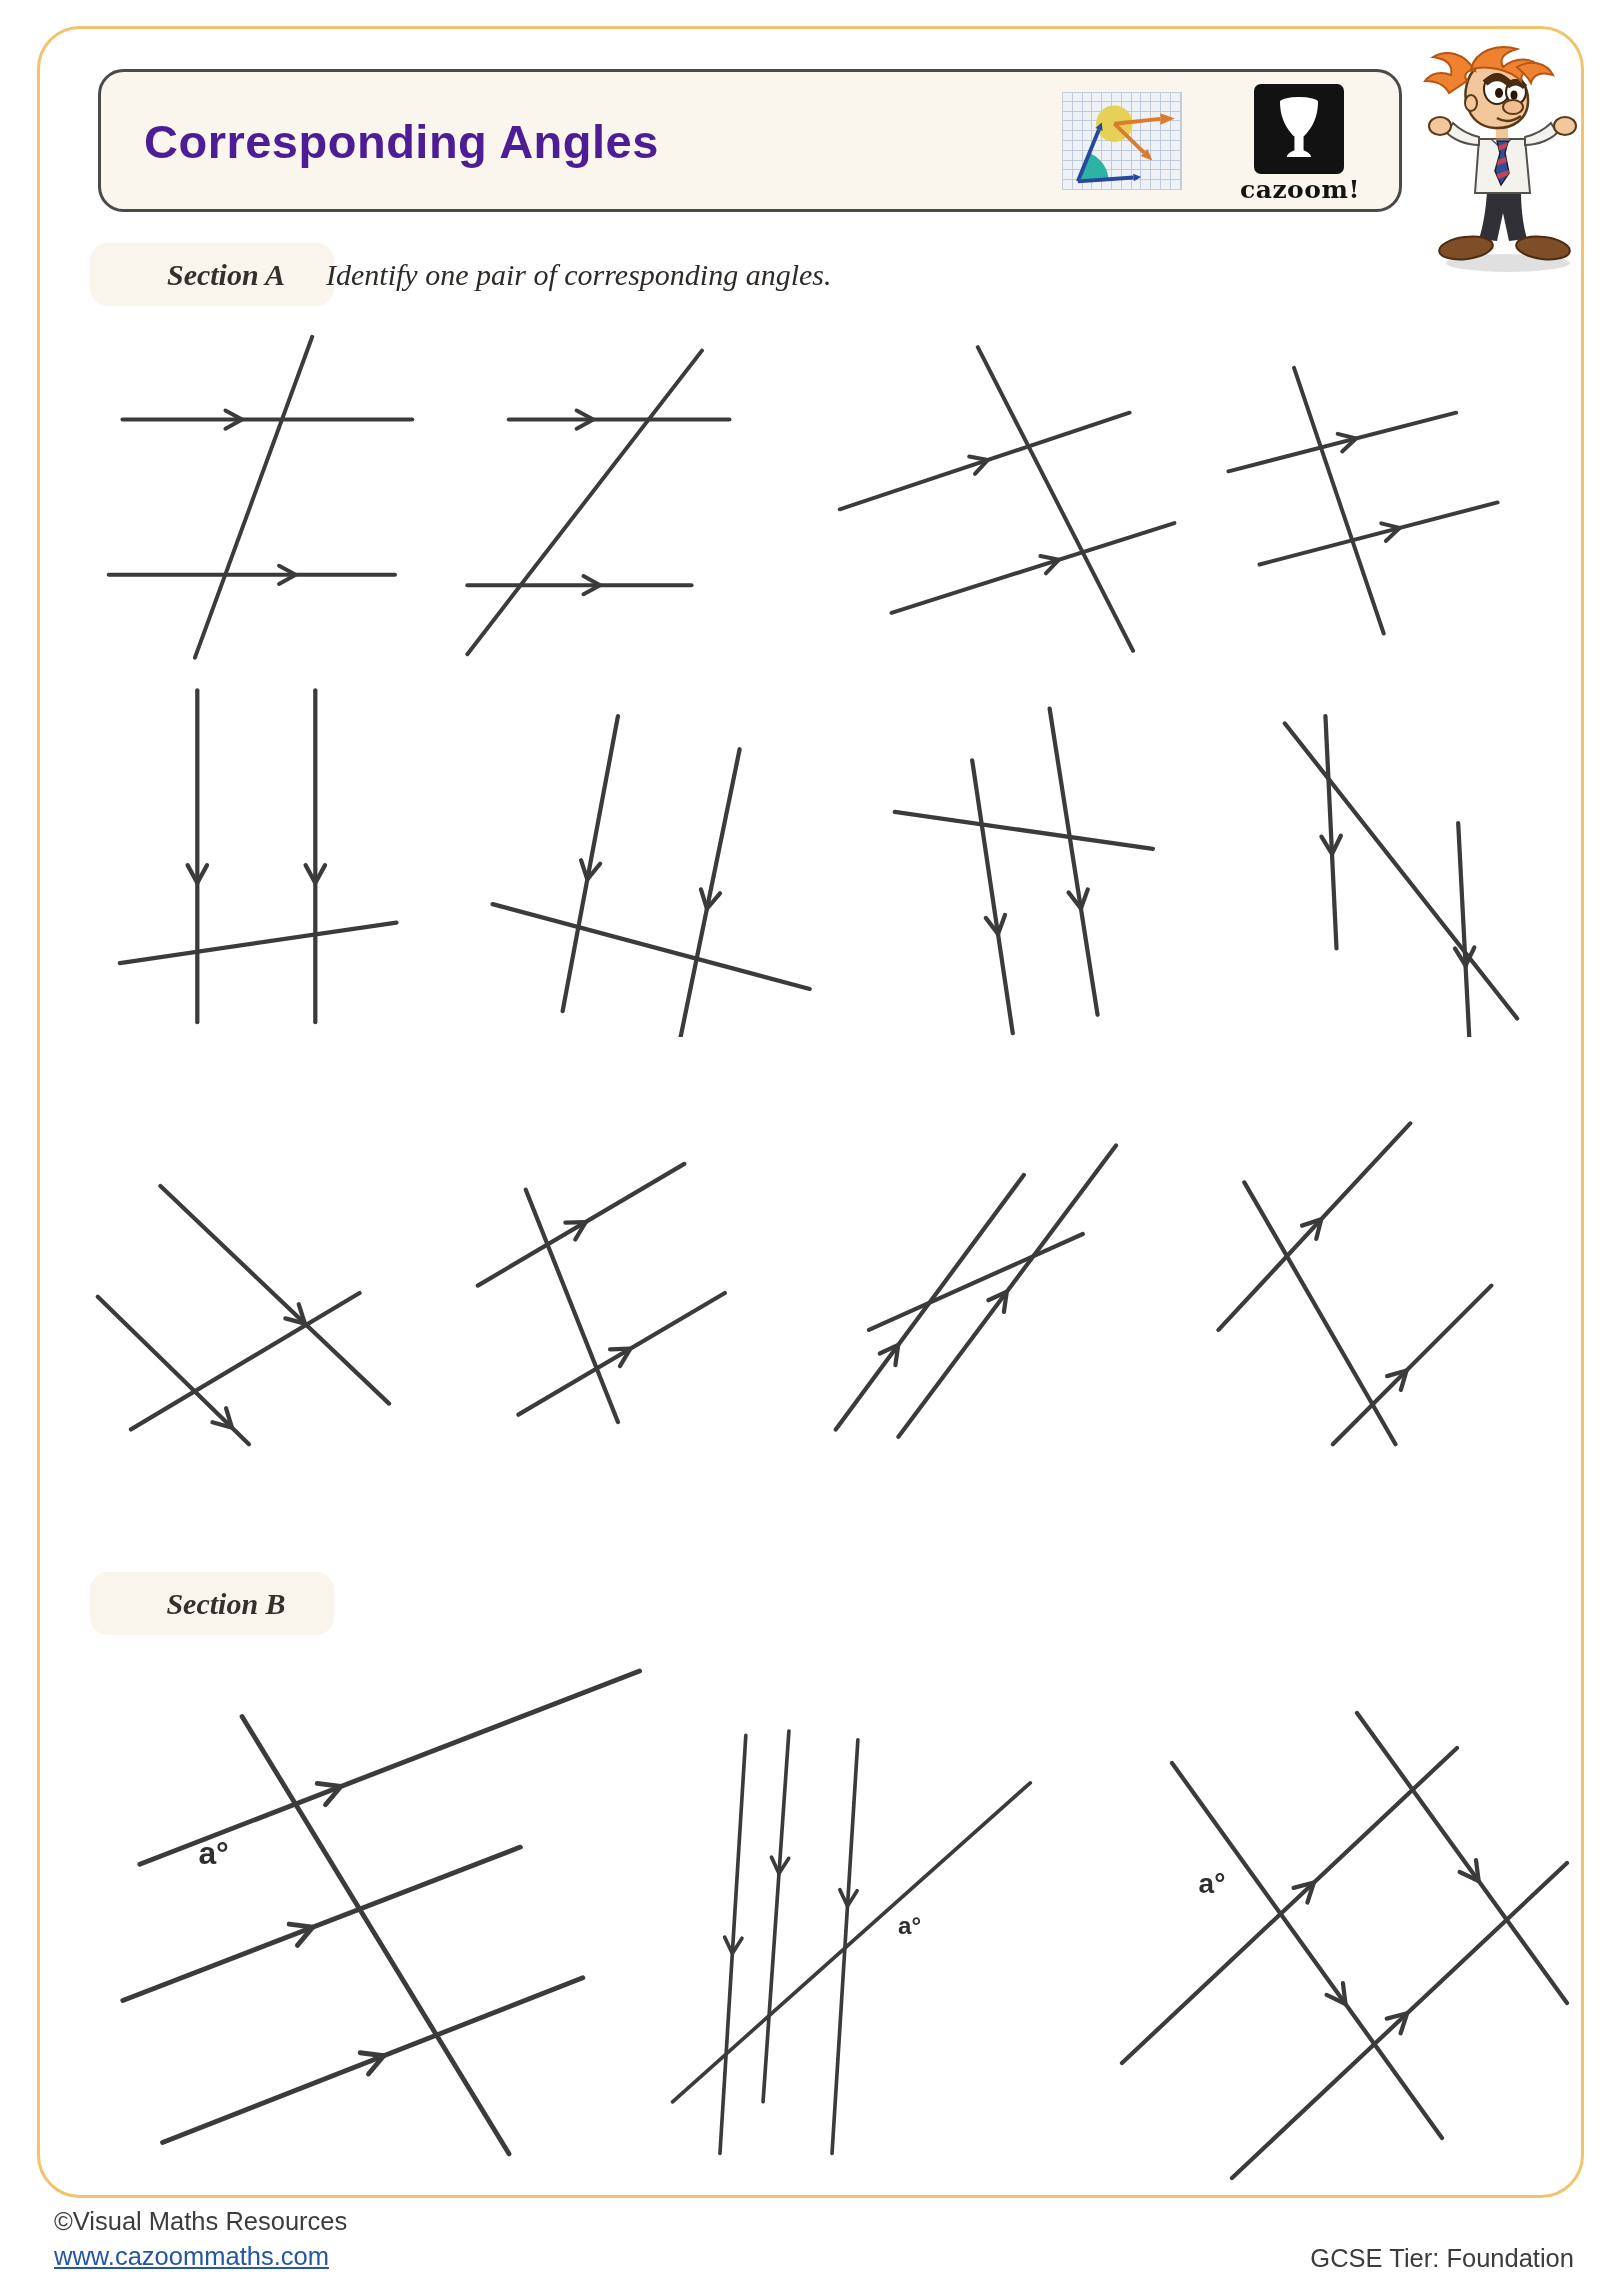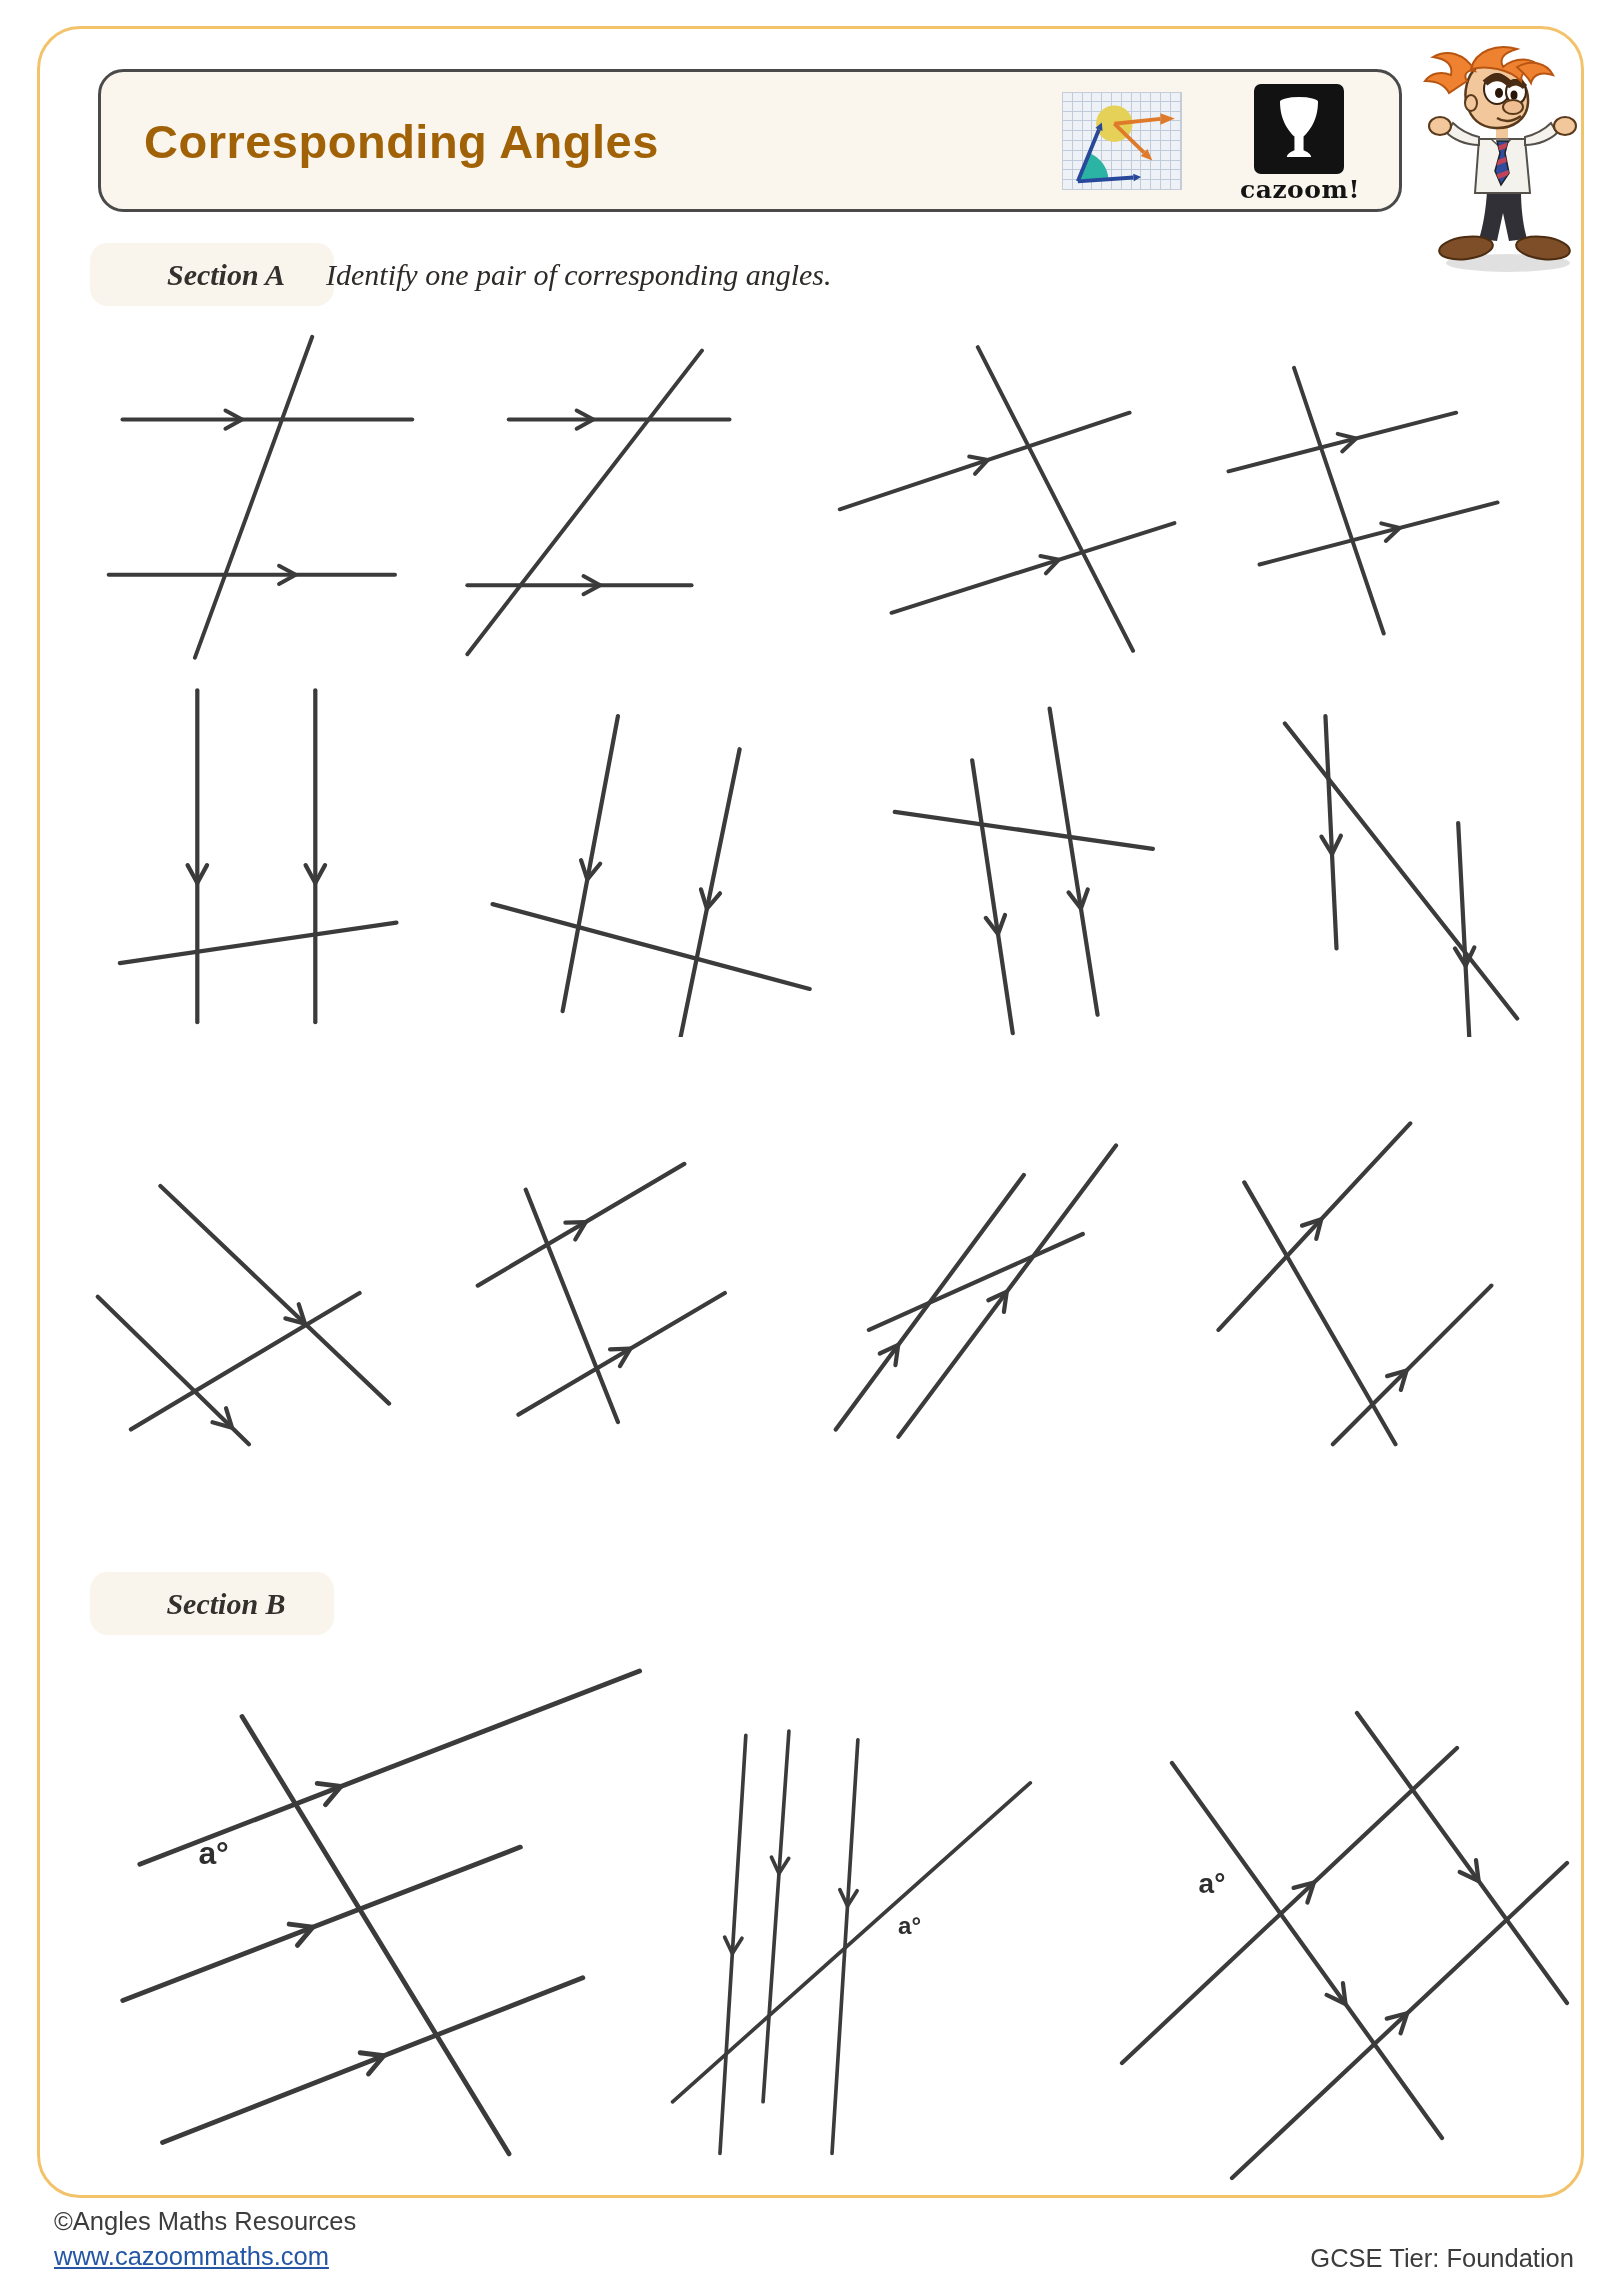--- a/index.html
+++ b/index.html
@@ -4,21 +4,21 @@
 <style>
   html,body{margin:0;padding:0;background:#ffffff;}
   .canvas{position:relative;width:1621px;height:2293px;background:#ffffff;overflow:hidden;
           font-family:"Liberation Sans",sans-serif;}
   .page-border{position:absolute;left:37px;top:25.5px;width:1547px;height:2172px;
                border:3.9px solid #F2C36B;border-radius:43px;box-sizing:border-box;background:#fff;}
   
   .title-box{position:absolute;left:98px;top:69px;width:1304px;height:143px;background:#FAF6EE;
              border:3.9px solid #4A4A4A;border-radius:25.5px;box-sizing:border-box;z-index:2;}
   .page-title{position:absolute;left:43px;top:50%;transform:translateY(-50%);font-size:47px;
-              font-weight:bold;color:#a16207;letter-spacing:0.5px;margin:0;white-space:nowrap;}
+              font-weight:bold;color:#4c1d95;letter-spacing:0.5px;margin:0;white-space:nowrap;}
   .grid-tile{position:absolute;left:961px;top:19.6px;width:120px;height:98px;
              background-color:#EEF1F5;border:1px solid #C4CDD8;box-sizing:border-box;
              background-image:
                repeating-linear-gradient(0deg, transparent 0 8.8px, #BFCBDA 8.8px 9.8px),
                repeating-linear-gradient(90deg, transparent 0 8.8px, #BFCBDA 8.8px 9.8px);}
   .grid-tile svg{position:absolute;left:0;top:0;width:100%;height:100%;}
   .cazoom-tile{position:absolute;left:1139px;top:11.8px;width:118px;text-align:center;}
   .cazoom-black{width:90px;height:90px;background:#121212;border-radius:6.9px;margin:0 auto;
                 display:flex;align-items:center;justify-content:center;}
   .cazoom-black svg{width:76px;height:76px;}
@@ -270,17 +270,17 @@
           <polyline points="60.965321764839715,66.11940854915198 65.02989018008216,65.06144654708692 63.724038820734876,69.05328224351668" fill="none" stroke="#3B3B3B" stroke-width="0.85" stroke-linecap="round" stroke-linejoin="round"></polyline>
           <line x1="18" y1="15" x2="72" y2="90" stroke="#3B3B3B" stroke-width="0.85" stroke-linecap="round"></line>
           <polyline points="52.187477456435204,59.036482340860985 52.70703992427465,63.20422211704814 48.919287030967205,61.38957944719794" fill="none" stroke="#3B3B3B" stroke-width="0.85" stroke-linecap="round" stroke-linejoin="round"></polyline>
           <line x1="55" y1="5" x2="97" y2="63" stroke="#3B3B3B" stroke-width="0.85" stroke-linecap="round"></line>
           <polyline points="78.80077445373401,34.434567223944725 79.33167060551887,38.60087845524035 75.53899617571845,36.796544597680125" fill="none" stroke="#3B3B3B" stroke-width="0.85" stroke-linecap="round" stroke-linejoin="round"></polyline>
           <text x="26" y="41" font-size="5.6" font-weight="bold" font-family="&quot;Liberation Sans&quot;,sans-serif" fill="#2F2F2F" text-anchor="middle">a°</text>
         </svg>
       </div>
     </div>
 
-  <div class="footer-copy">©Angles Maths Resources</div>
+  <div class="footer-copy">©Visual Maths Resources</div>
   <a class="footer-link">www.cazoommaths.com</a>
   <div class="footer-right">GCSE Tier: Foundation</div>
 </div>
 
 
 </body></html>

